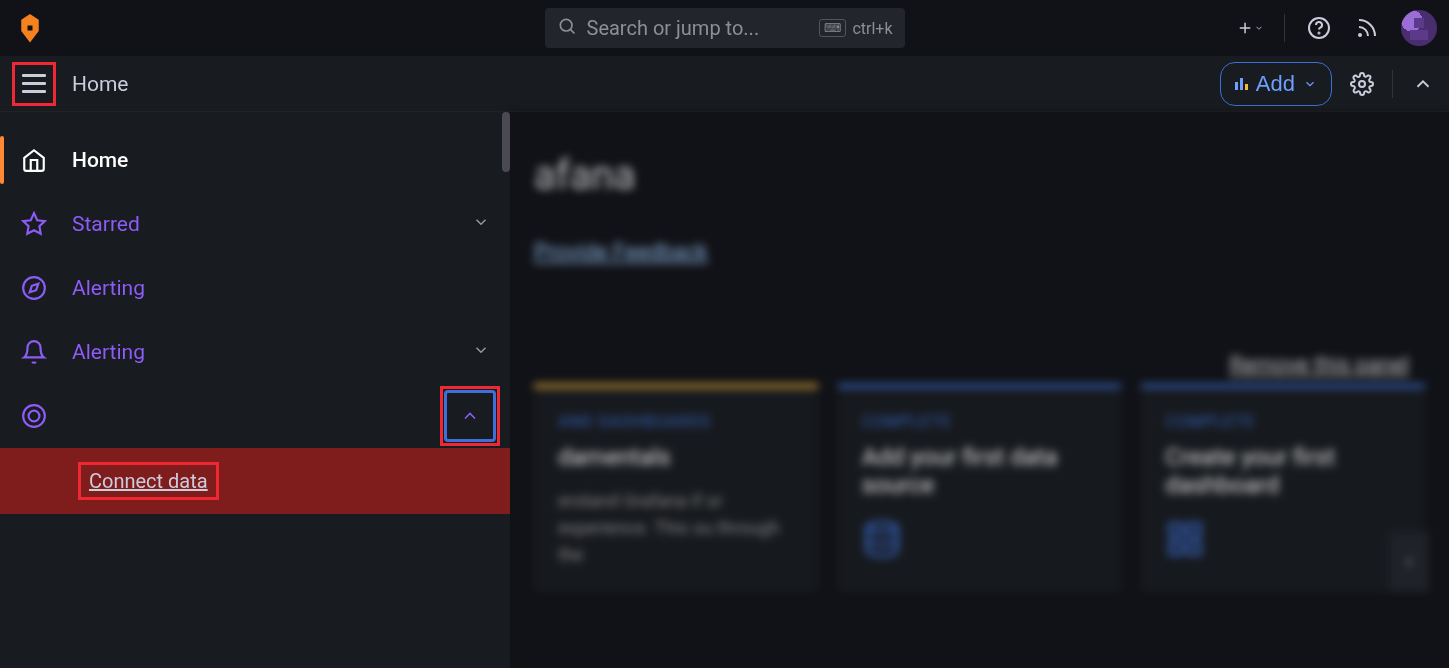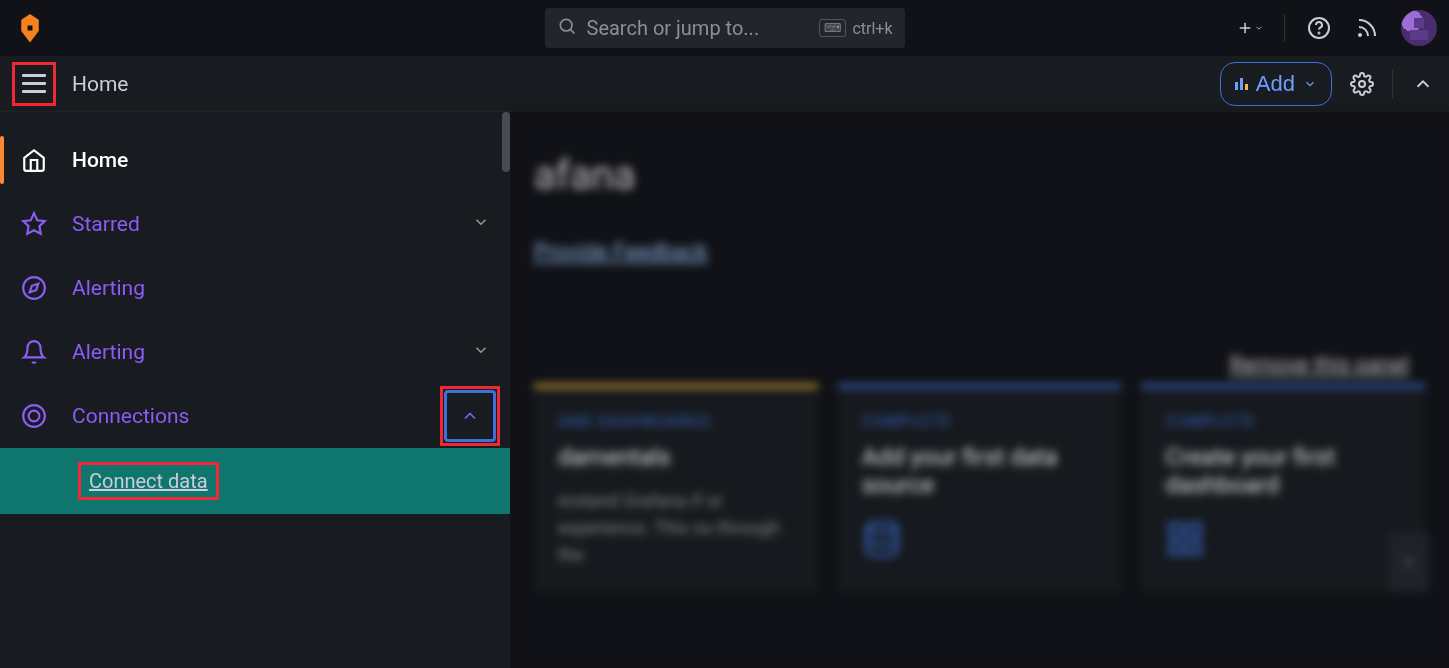--- a/index.html
+++ b/index.html
@@ -140,21 +140,21 @@
 .chevron { color:#999; }
 
 .sub-item {
   display:flex;
   padding: 14px 20px 14px 78px;
   font-size: 20px;
   color:#ccccdc;
   cursor:pointer;
 }
 .sub-item.highlighted {
-  background:#0f766e;
+  background:#7f1d1d;
 }
 .sub-item .underline { text-decoration: underline; }
 
 .red-box { border: 3px solid #f02833; padding: 4px 8px; display:inline-block; }
 .blue-box-chevron {
   position:absolute;
   right:14px;
   width:52px; height:52px;
   border:3px solid #3d71d9;
   border-radius:4px;
@@ -384,21 +384,20 @@
     </span>
   </div>
 
   <div class="nav-item" style="position:relative">
     <span class="nav-icon">
       <svg width="26" height="26" viewBox="0 0 24 24">
           <circle cx="12" cy="12" r="10"></circle>
           <circle cx="12" cy="12" r="5"></circle>
         </svg>
     </span>
-    <span class="nav-label">Connections</span>
     <span class="red-outer"></span>
     <span class="blue-box-chevron">
       <svg width="20" height="20" viewBox="0 0 24 24">
           <polyline points="18 15 12 9 6 15"></polyline>
         </svg>
     </span>
   </div>
 
   <div class="sub-item highlighted">
     <span class="red-box">

